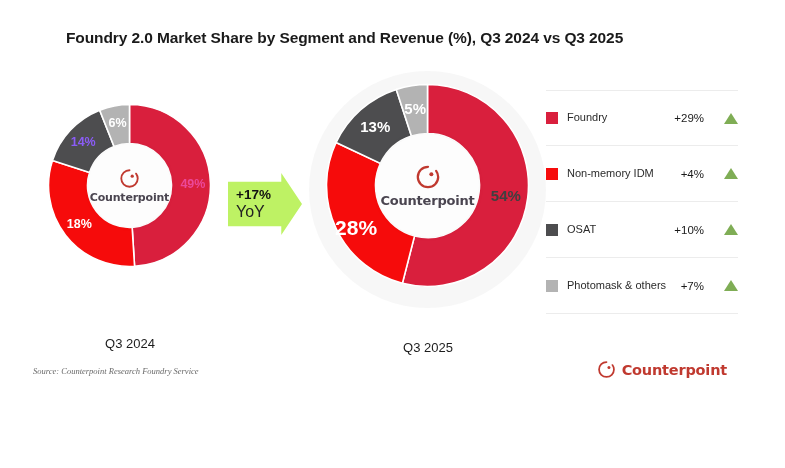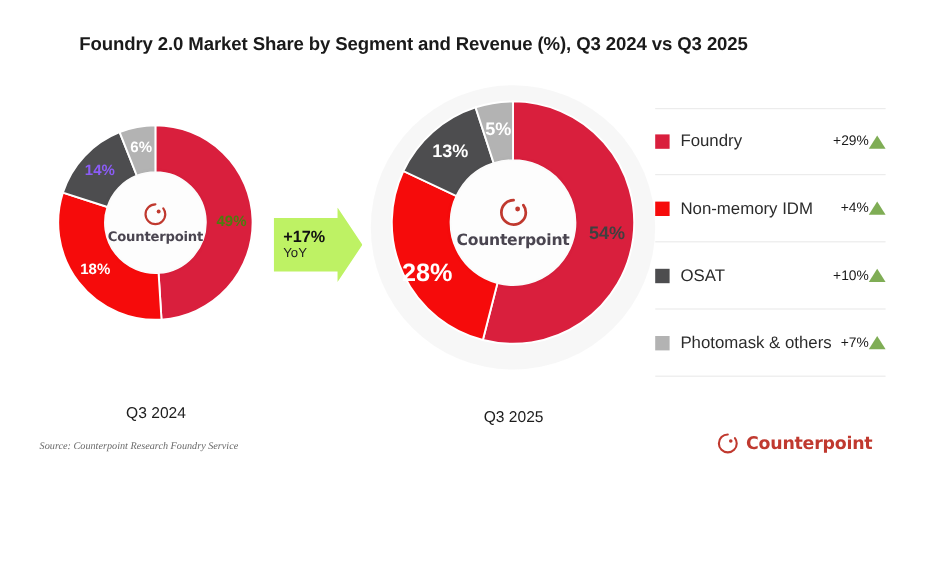--- a/index.html
+++ b/index.html
@@ -65,35 +65,35 @@
   .yoy {
     position: absolute; left: 228px; top: 173px;
     width: 74px; height: 62px;
     background: #bef264;
     clip-path: polygon(0 14%, 72% 14%, 72% 0, 100% 50%, 72% 100%, 72% 86%, 0 86%);
     display: flex; flex-direction: column;
     align-items: flex-start; justify-content: center;
     padding-left: 8px;
   }
   .yoy-pct { font-size: 13.5px; font-weight: bold; color: #111; line-height: 1.15; }
-  .yoy-sub { font-size: 11px; color: #222; line-height: 1.15; }
+  .yoy-sub { font-size: 16px; color: #222; line-height: 1.15; }
 
   
   .legend { position: absolute; left: 546px; top: 90px; width: 192px; }
   .legend-row {
     position: relative; display: flex; align-items: center;
     height: 56px; border-bottom: 1px solid #ececec;
   }
   .legend-row:first-child { border-top: 1px solid #ececec; }
   .swatch { width: 12px; height: 12px; flex: 0 0 12px; margin-right: 9px; }
   .legend-label {
-    flex: 1 1 auto; font-size: 14px; color: #2b2b2b; line-height: 1.25;
+    flex: 1 1 auto; font-size: 11px; color: #2b2b2b; line-height: 1.25;
   }
   .legend-delta {
-    font-size: 11.5px; color: #1a1a1a; margin-right: 0; white-space: nowrap;
+    font-size: 11.5px; color: #1a1a1a; margin-right: 20px; white-space: nowrap;
   }
   .up-tri { width: 0; height: 0; border-left: 7px solid transparent;
             border-right: 7px solid transparent; border-bottom: 11px solid #7fad55; }
 
   
   .source {
     position: absolute; left: 33px; top: 366px;
     font-size: 8.5px; font-style: italic; color: #6a6a6a;
     font-family: "Liberation Serif", serif; white-space: nowrap;
   }
@@ -139,21 +139,21 @@
       <div class="hub" style="left:41px; top:41px; width:83px; height:83px;">
         <span class="cp-mark">
           <svg width="21" height="21" viewBox="0 0 24 24">
             <path d="M12 2.6a9.4 9.4 0 1 0 9.4 9.4c0-2.1-.7-4-1.9-5.6" fill="none" stroke="#c0392f" stroke-width="2.1" stroke-linecap="round"></path>
             <circle cx="15.1" cy="9.4" r="1.85" fill="#c0392f"></circle>
           </svg>
         </span>
         <span class="cp-word" style="font-size:11px; margin-top:2px;">Counterpoint</span>
       </div>
       <div id="d24-labels">
-          <div class="slice-label" style="left: 145.919px; top: 80.507px; font-size: 12.5px; color: #4d7c0f;">49%</div>
+          <div class="slice-label" style="left: 145.919px; top: 80.507px; font-size: 12.5px; color: #ec4899;">49%</div>
           <div class="slice-label" style="left: 32.3647px; top: 121.389px; font-size: 12.5px; color: rgb(255, 255, 255);">18%</div>
           <div class="slice-label" style="left: 36.2469px; top: 39.0655px; font-size: 12.5px; color: #8b5cf6;">14%</div>
           <div class="slice-label" style="left: 70.6107px; top: 20.1739px; font-size: 12.5px; color: rgb(255, 255, 255);">6%</div>
         </div>
     </div>
     <div class="period" style="left:130px; top:336px;">Q3 2024</div>
 
     <div class="yoy">
       <span class="yoy-pct">+17%</span>
       <span class="yoy-sub">YoY</span>

